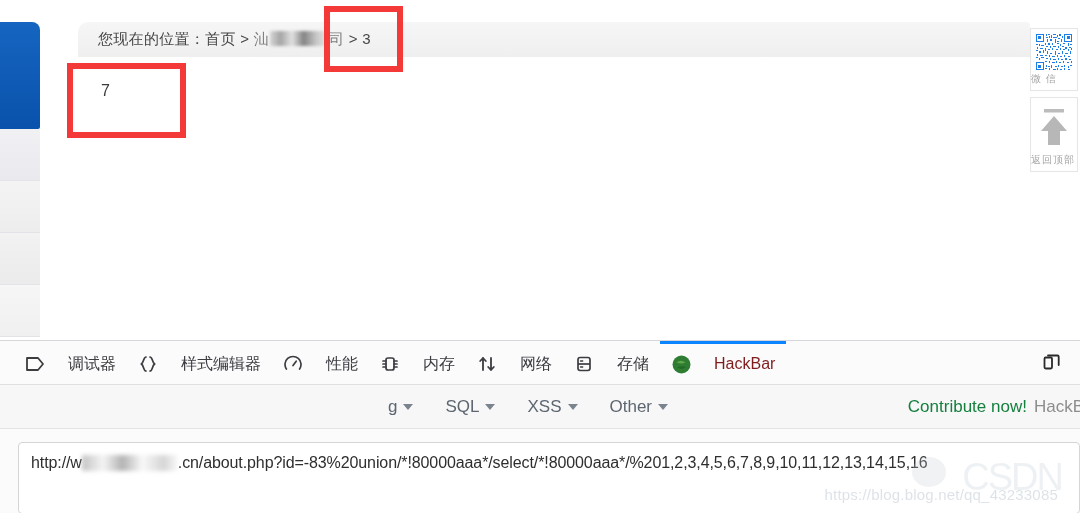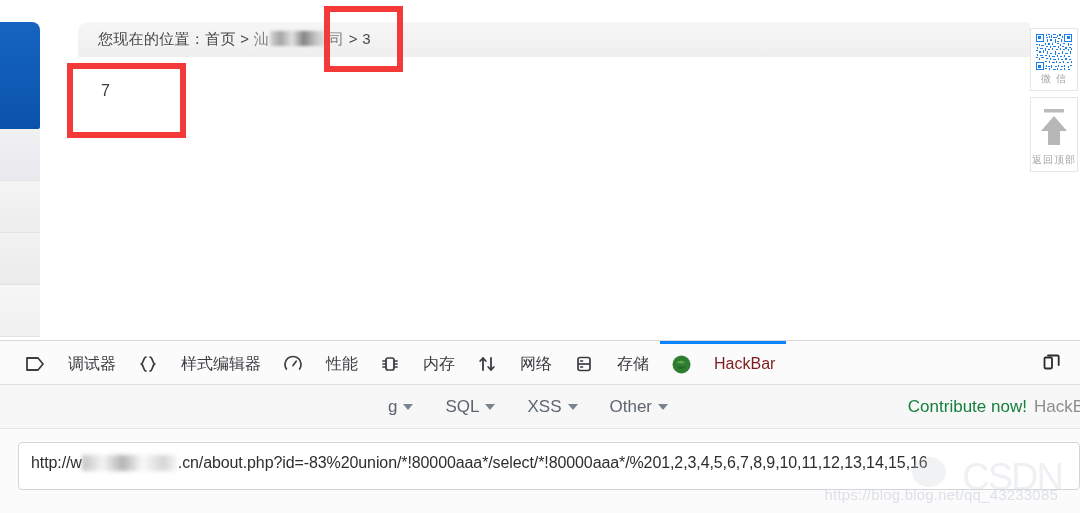--- a/index.html
+++ b/index.html
@@ -115,21 +115,20 @@
     right: 0;
     top: 28px;
     width: 50px;
   }
   .side-card {
     width: 48px;
     background: #ffffff;
     border: 1px solid #e6e6e6;
     box-sizing: border-box;
     padding: 5px 0 4px 0;
-    text-align: center;
   }
   .side-card + .side-card { margin-top: 6px; }
   .qr-img {
     width: 36px;
     height: 36px;
     margin: 0 auto;
     display: block;
   }
   .side-label {
     font-size: 10px;
@@ -257,21 +256,21 @@
   
   .hb-body {
     position: relative;
     padding: 13px 0 0 18px;
     height: 84px;
     box-sizing: border-box;
   }
   .url-field {
     position: relative;
     width: 1062px;
-    height: 48px;
+    height: 72px;
     background: #ffffff;
     border: 1px solid #d5d5d8;
     border-radius: 4px;
     box-sizing: border-box;
     overflow: hidden;
   }
   .url-text {
     position: absolute;
     left: 12px;
     top: 11px;

